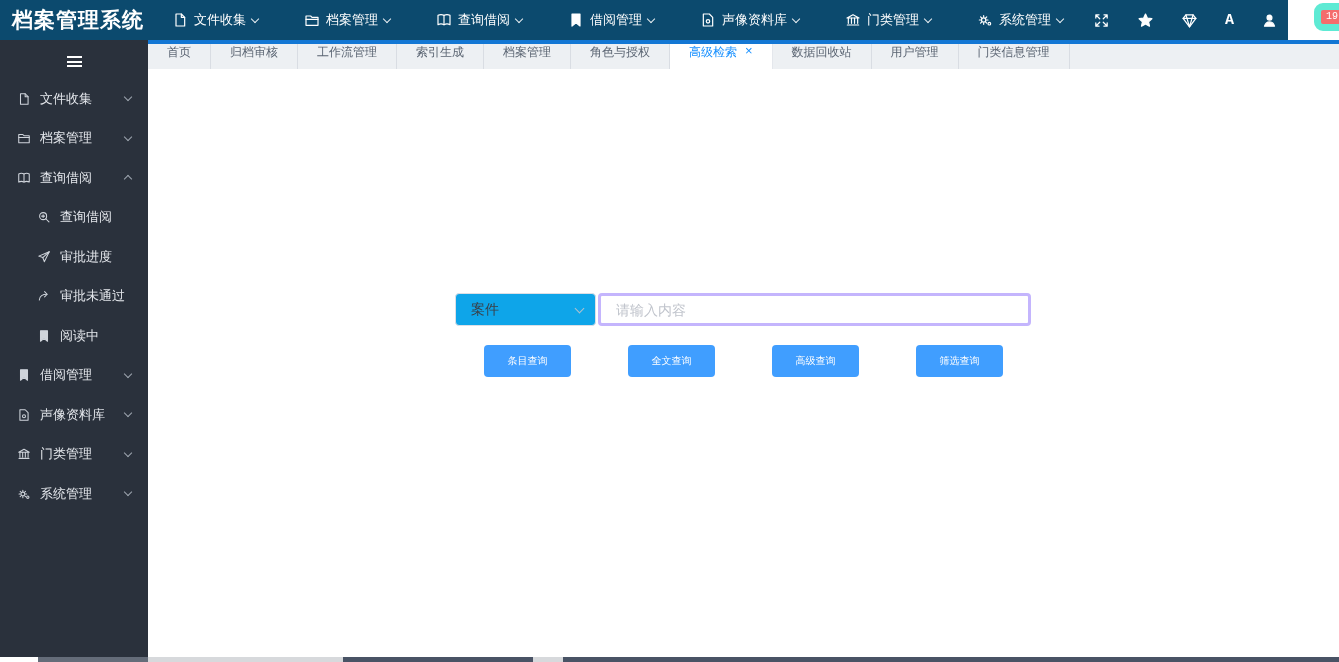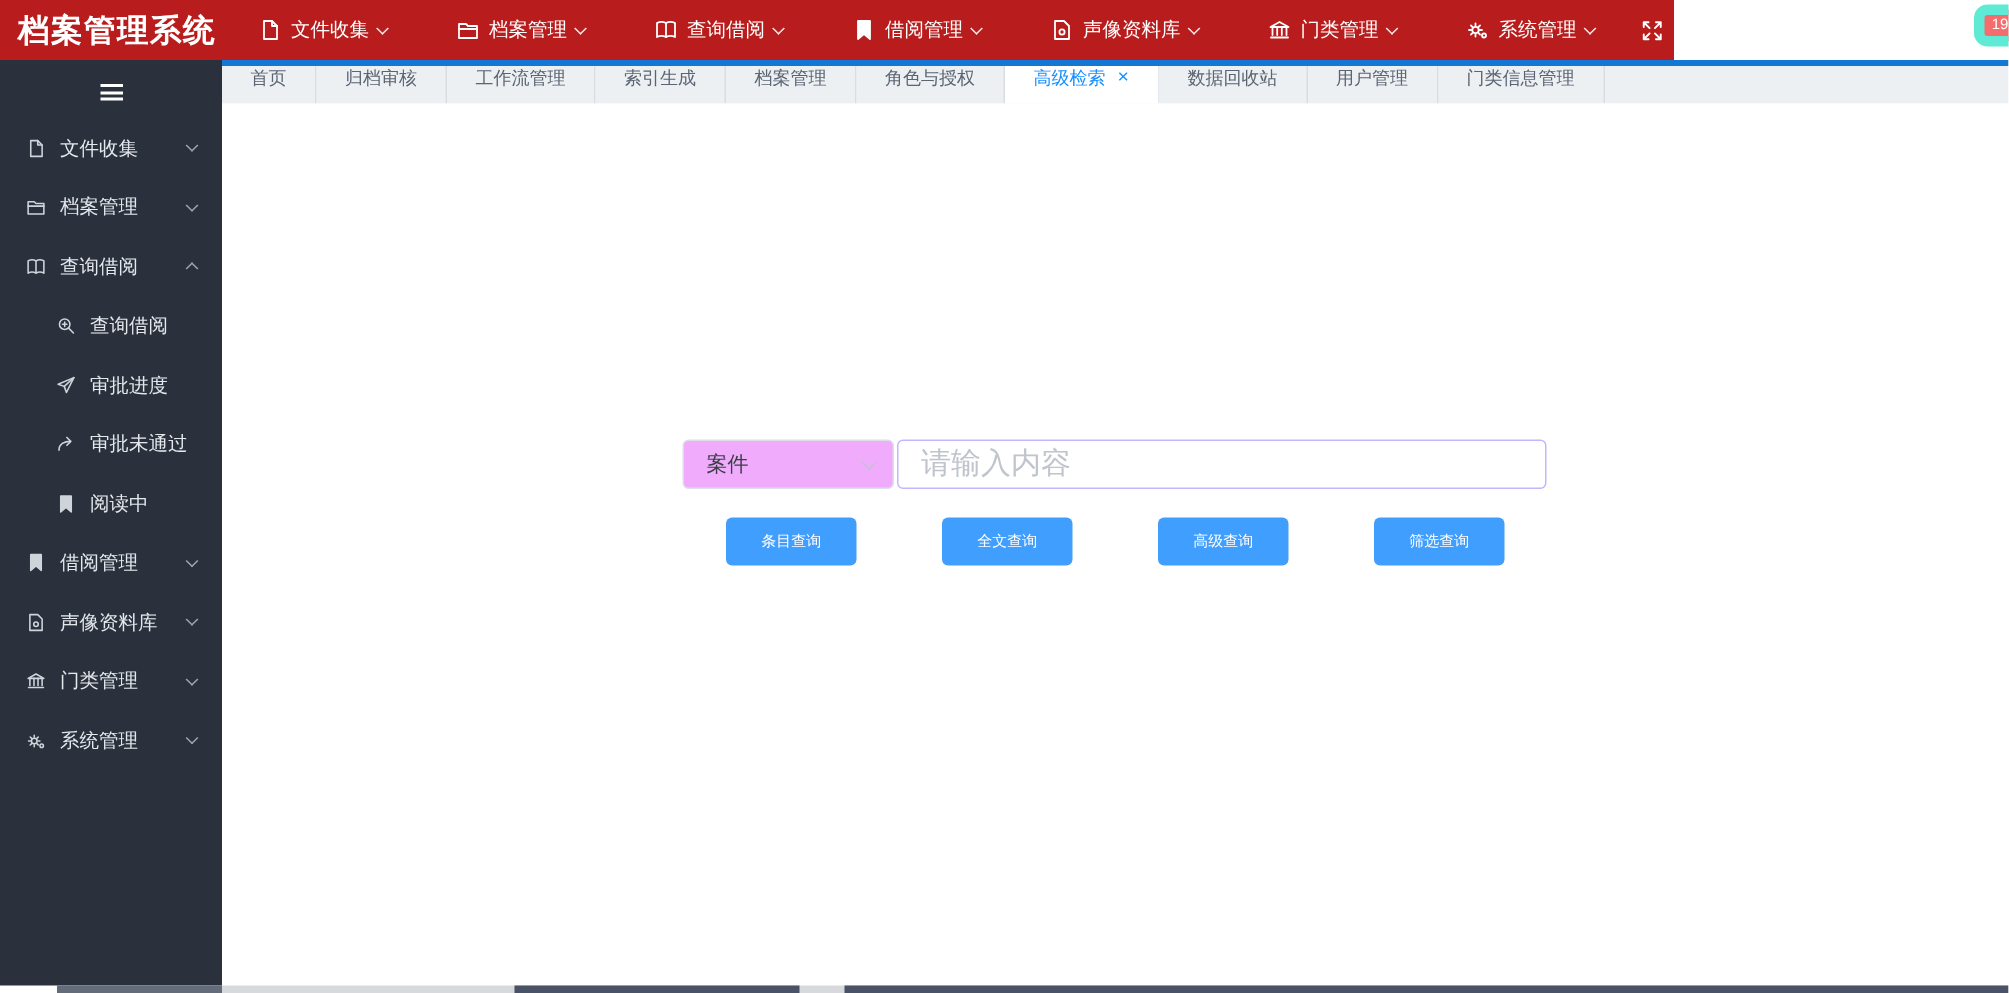--- a/index.html
+++ b/index.html
@@ -1,22 +1,22 @@
 <!DOCTYPE html>
 <html><head>
 <meta charset="utf-8">
 <style>
   * { margin:0; padding:0; box-sizing:border-box; }
   html,body { width:1339px; height:662px; overflow:hidden;
     font-family:"Liberation Sans","DejaVu Sans",sans-serif; background:#fff; }
   .app { position:relative; width:1339px; height:662px; }
 
   
-  .header { position:absolute; left:0; top:0; width:1116px; height:40px;
-    background:#b91c1c; display:flex; align-items:center; color:#fff; z-index:5; }
+  .header { position:absolute; left:0; top:0; width:1288px; height:40px;
+    background:#0c4a6e; display:flex; align-items:center; color:#fff; z-index:5;font-family:Liberation Mono, monospace; }
   .app-title { font-size:21px; font-weight:bold; letter-spacing:1px; padding:0 14px 0 12px;
     white-space:nowrap; }
   .menus { display:flex; align-items:center; gap:38px; margin-left:10px; flex:0 0 auto; }
   .menu-item { display:flex; align-items:center; gap:6px; font-size:13px; cursor:pointer;
     white-space:nowrap; height:40px; padding:0 4px; }
   .micon { display:inline-flex; width:16px; height:16px; }
   .micon svg { width:16px; height:16px; }
   .chev { display:inline-block; width:6px; height:6px; border-right:1.5px solid currentColor;
     border-bottom:1.5px solid currentColor; transform:rotate(45deg); margin-top:-3px; opacity:.9; }
   .chev.up { transform:rotate(-135deg); margin-top:3px; }
@@ -51,26 +51,26 @@
     display:flex; align-items:stretch; }
   .tab { display:flex; padding:0 19px; font-size:12px; color:#5a6472;
     border-right:1px solid #d9dde3; cursor:pointer; white-space:nowrap; background:#edf0f3; }
   .tab.active { background:#fff; color:#1890ff; border-right-color:#e4e7ec; }
   .tab .close { margin-left:8px; font-size:13px; line-height:13px; cursor:pointer; }
 
   
   .content { position:relative; width:1191px; height:584px; background:#fff; }
   .search-panel { position:absolute; left:307px; top:224px; width:577px; }
   .search-row { display:flex; }
-  .select { width:141px; height:33px; border:1px solid #dcdfe6; border-radius:4px; background:#f0abfc;
+  .select { width:141px; height:33px; border:1px solid #dcdfe6; border-radius:4px; background:#0ea5e9;
     display:flex; align-items:center; padding:0 12px 0 15px; font-size:14px; color:#3a3f46;
     cursor:pointer; }
   .select .chev { margin-left:auto; color:#c0c4cc; width:7px; height:7px; }
-  .search-input { width:433px; height:33px; margin-left:2px; border:1px solid #c4b5fd;
-    border-radius:4px; padding:0 15px; font-size:20px; color:#303133; outline:none; }
+  .search-input { width:433px; height:33px; margin-left:2px; border:3px solid #c4b5fd;
+    border-radius:4px; padding:0 15px; font-size:14px; color:#303133; outline:none; }
   .search-input::placeholder { color:#c0c4cc; }
   .btn-row { display:flex; justify-content:space-between; width:519px; margin:19px 0 0 29px; }
   .btn { width:87px; height:32px; background:#409eff; color:#fff; border:none; border-radius:4px;
     font-size:10px; cursor:pointer; font-family:inherit; }
 
   
   .sb-side { position:absolute; left:38px; bottom:0; width:110px; height:5px; background:#646c79; z-index:6; }
   .sb-track { position:absolute; left:148px; bottom:0; width:1191px; height:5px; background:#d7d9dc; z-index:6; }
   .sb-thumb1 { position:absolute; left:343px; bottom:0; width:190px; height:5px; background:#49536
 4; background:#495365; z-index:7; }

